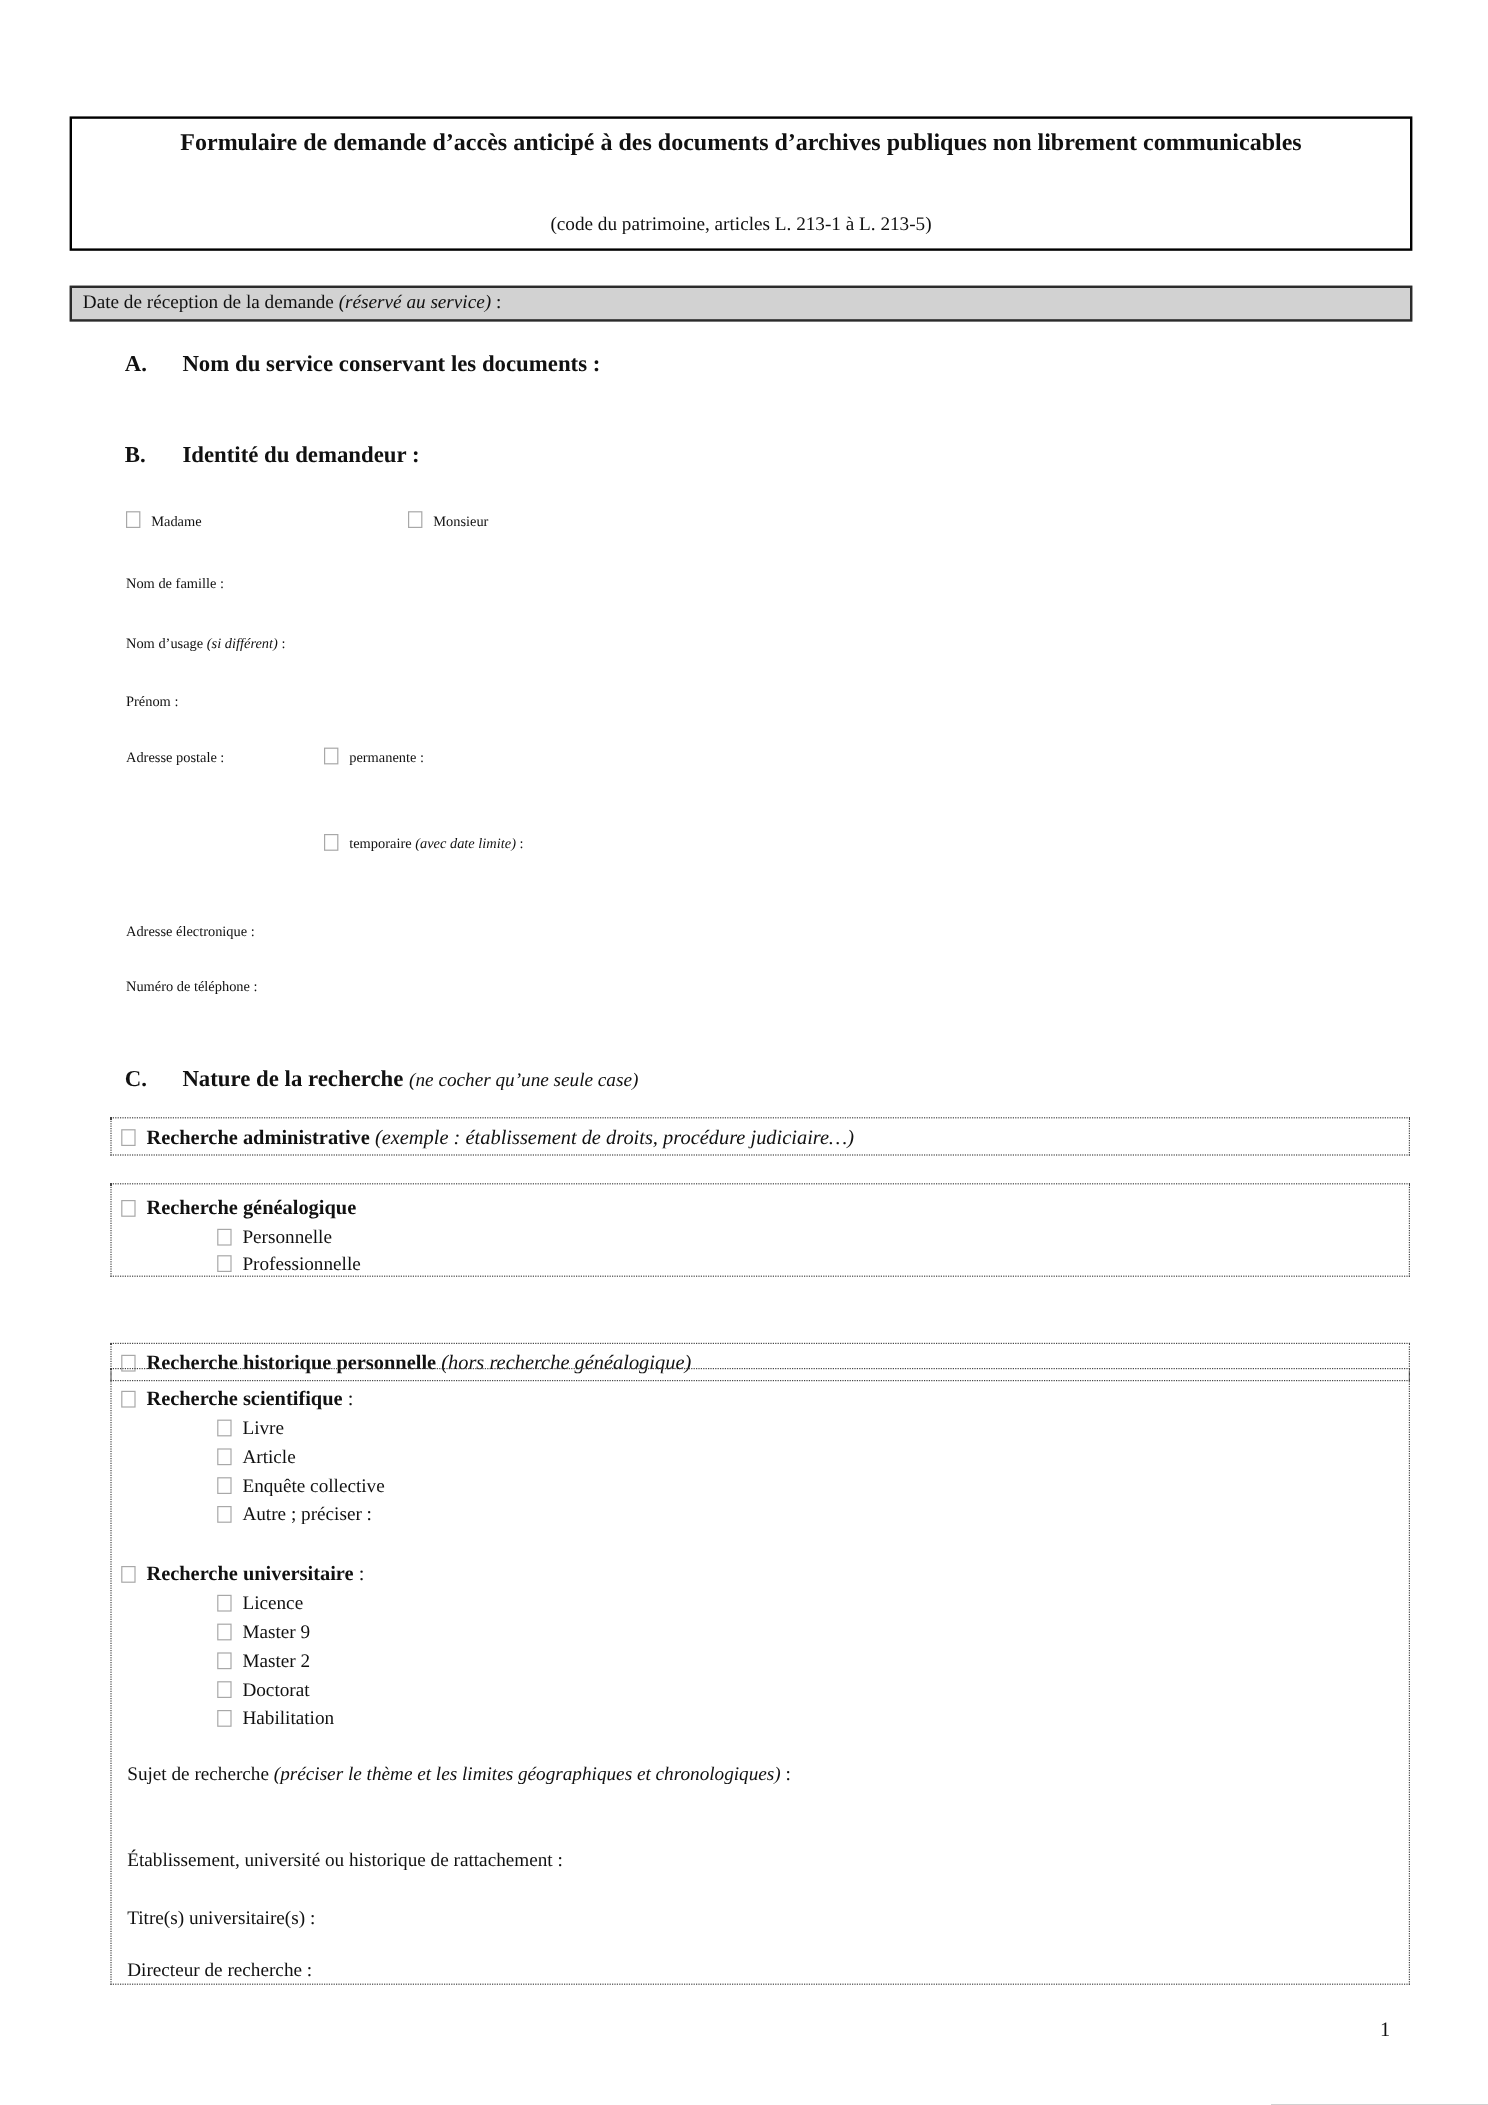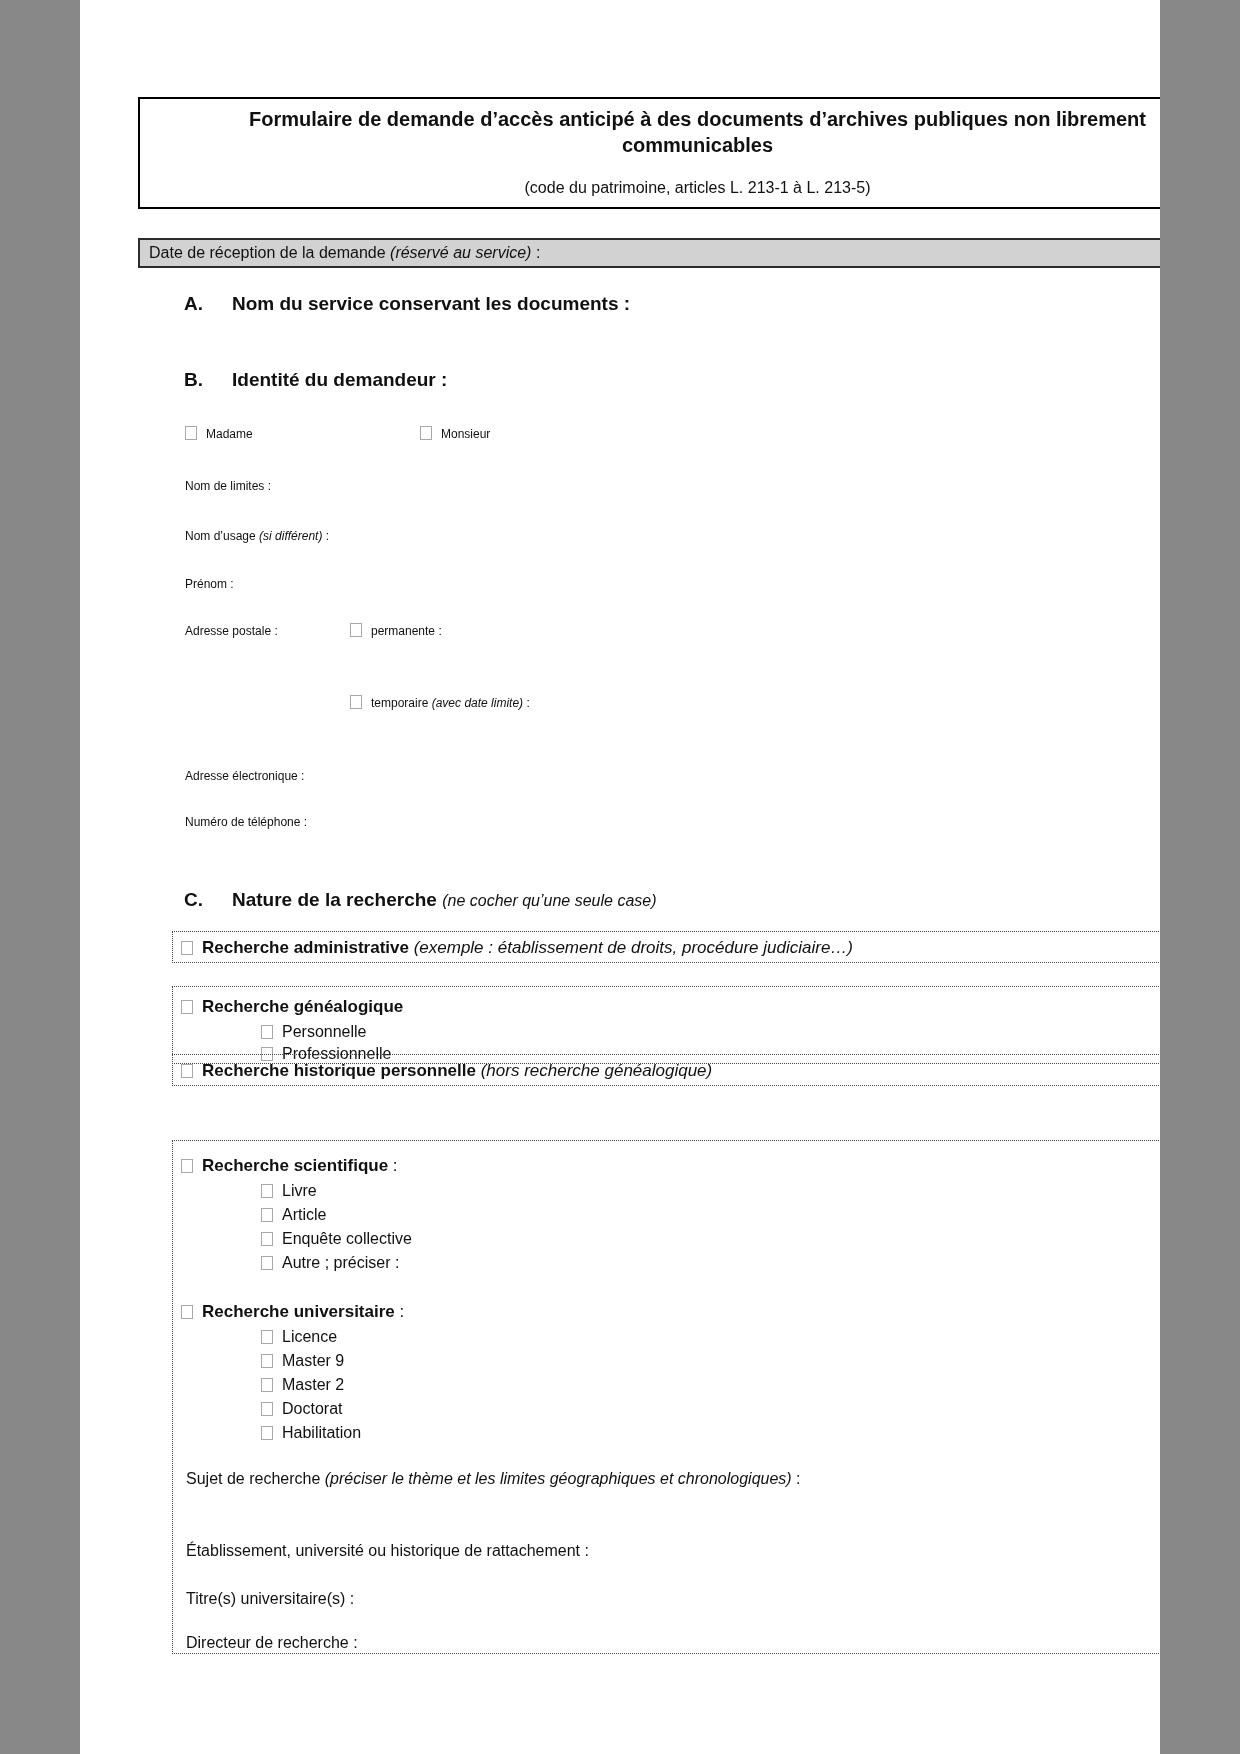--- a/index.html
+++ b/index.html
@@ -1,21 +1,21 @@
 <!DOCTYPE html>
 <html><head>
 <meta charset="utf-8">
 <style>
   html,body{margin:0;padding:0;background:#888;}
   .page{
     position:relative;
-    width:1080px;height:1754px;
+    width:1240px;height:1754px;
     margin:0 auto;
     background:#ffffff;
-    font-family:Liberation Sans, sans-serif;
+    font-family:Liberation Serif, serif;
     color:#111;
     overflow:hidden;
   }
   .abs{position:absolute;}
   .title-box{
     left:58px;top:97px;width:1119px;height:112px;
     border:2px solid #000;
     box-sizing:border-box;
     display:flex;flex-direction:column;justify-content:space-between;
     padding:7px 20px 10px 20px;
@@ -87,21 +87,21 @@
 
   <div class="abs heading" style="left:104px;top:292px;"><span class="letter">A.</span><span>Nom du service conservant les documents :</span></div>
 
   <div class="abs heading" style="left:104px;top:368px;"><span class="letter">B.</span><span>Identité du demandeur :</span></div>
 
   <div class="abs line" style="left:105px;top:424px;width:600px;">
     <span><span class="cb"></span><span>Madame</span></span>
     <span style="position:absolute;left:207px;padding-left:28px;"><span class="cb"></span><span>Monsieur</span></span>
   </div>
 
-  <div class="abs line" style="left:105px;top:476px;">Nom de limites :</div>
+  <div class="abs line" style="left:105px;top:476px;">Nom de famille :</div>
 
   <div class="abs line" style="left:105px;top:526px;"><span>Nom d’usage </span><span class="it">(si différent)</span><span> :</span></div>
 
   <div class="abs line" style="left:105px;top:574px;">Prénom :</div>
 
   <div class="abs line" style="left:105px;top:621px;width:700px;">
     <span>Adresse postale :</span>
     <span style="position:absolute;left:165px;"><span class="cb"></span><span>permanente :</span></span>
   </div>
 
@@ -116,21 +116,21 @@
   <div class="abs dotted-box" style="top:931px;height:32px;">
     <div class="box-line" style="top:5px;"><span class="cb"></span><span class="lbl">Recherche administrative </span><span class="note">(exemple : établissement de droits, procédure judiciaire…)</span></div>
   </div>
 
   <div class="abs dotted-box" style="top:986px;height:78px;">
     <div class="box-line" style="top:9px;"><span class="cb"></span><span class="lbl">Recherche généalogique</span></div>
     <div class="sub-line" style="top:35px;"><span class="cb"></span><span>Personnelle</span></div>
     <div class="sub-line" style="top:57px;"><span class="cb"></span><span>Professionnelle</span></div>
   </div>
 
-  <div class="abs dotted-box" style="top:1054px;height:32px;">
+  <div class="abs dotted-box" style="top:1119px;height:32px;">
     <div class="box-line" style="top:5px;"><span class="cb"></span><span class="lbl">Recherche historique personnelle </span><span class="note">(hors recherche généalogique)</span></div>
   </div>
 
   <div class="abs dotted-box" style="top:1140px;height:514px;">
 
     <div class="box-line" style="top:14px;"><span class="cb"></span><span class="lbl">Recherche scientifique</span><span> :</span></div>
     <div class="sub-line" style="top:40px;"><span class="cb"></span><span>Livre</span></div>
     <div class="sub-line" style="top:64px;"><span class="cb"></span><span>Article</span></div>
     <div class="sub-line" style="top:88px;"><span class="cb"></span><span>Enquête collective</span></div>
     <div class="sub-line" style="top:112px;"><span class="cb"></span><span>Autre ; préciser :</span></div>

